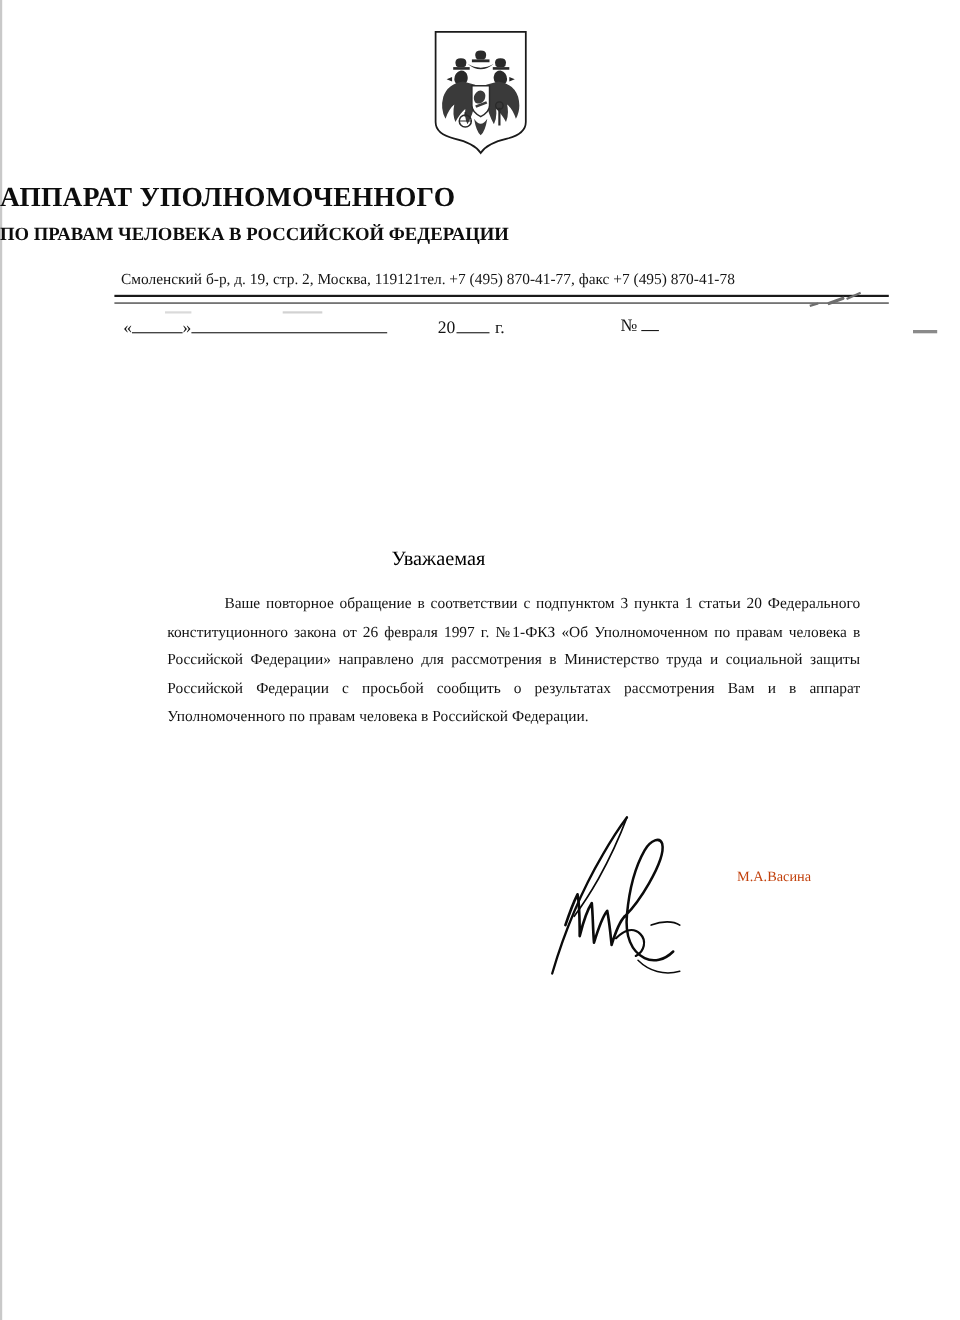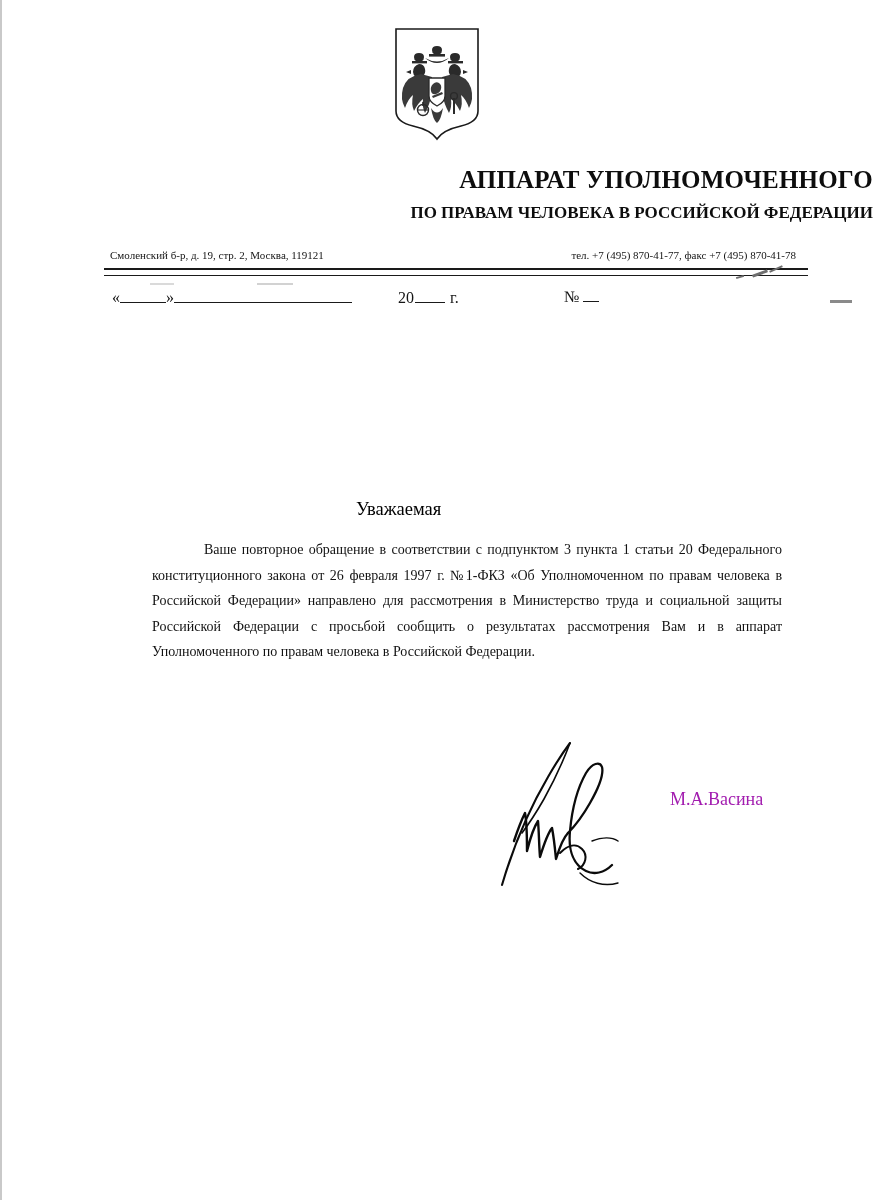--- a/index.html
+++ b/index.html
@@ -44,41 +44,41 @@
     width: 92px;
     height: 116px;
   }
 
   
   .org-title {
     position: absolute;
     left: 0;
     right: 0;
     top: 163px;
-    text-align: right;
+    text-align: left;
     font-weight: bold;
     font-size: 25px;
     line-height: 33px;
     letter-spacing: 0.2px;
     color: #0d0d0d;
   }
   .org-title .line2 {
     font-size: 17px;
     letter-spacing: 0px;
   }
 
   
   .contact-row {
     position: absolute;
     top: 245px;
     left: 108px;
     width: 700px;
     display: flex;
-    justify-content: space-between;
-    font-size: 11px;
+    justify-content: flex-start;
+    font-size: 14px;
     line-height: 20px;
     color: #141414;
     white-space: nowrap;
   }
   .contact-row .addr { margin-left: 2px; }
   .contact-row .phone { margin-right: 12px; }
 
   
   .rule-double {
     position: absolute;
@@ -183,22 +183,22 @@
     top: 740px;
     font-size: 18.5px;
     line-height: 25.5px;
     color: #121212;
     white-space: pre-line;
   }
   .sig-name {
     position: absolute;
     left: 670px;
     top: 789px;
-    font-size: 18px;
-    color: #a21caf;
+    font-size: 13px;
+    color: #c2410c;
     white-space: nowrap;
   }
   .signature {
     position: absolute;
     left: 494px;
     top: 733px;
     width: 150px;
     height: 160px;
   }
 </style>

